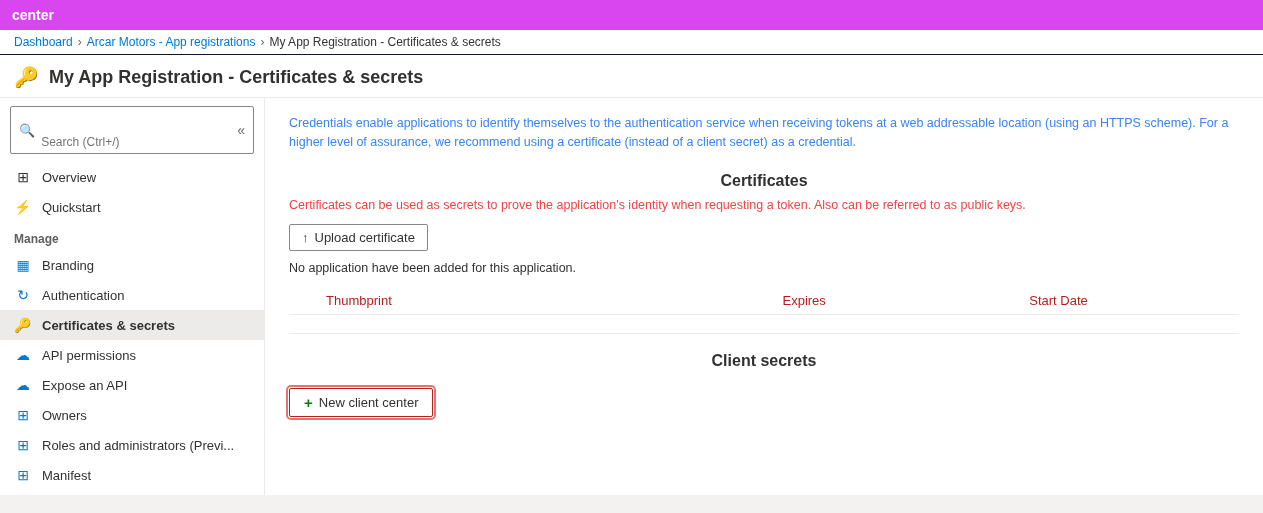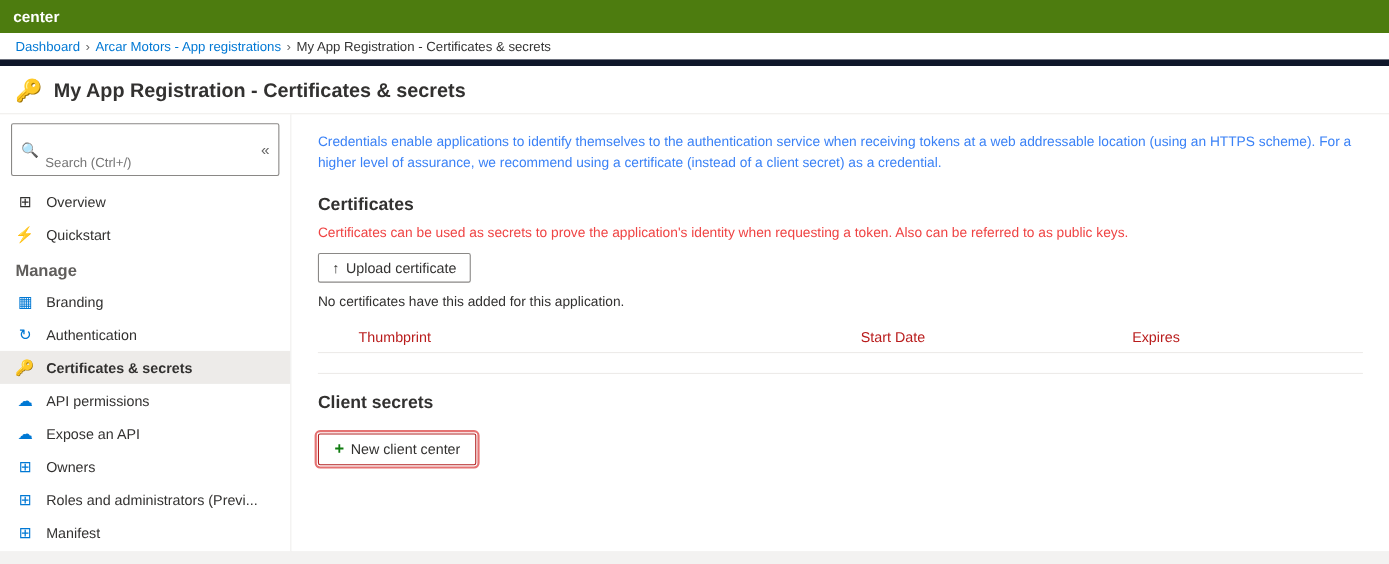--- a/index.html
+++ b/index.html
@@ -1,41 +1,41 @@
 <!DOCTYPE html>
 <html><head>
   <meta charset="utf-8">
   <style>
     * { box-sizing: border-box; margin: 0; padding: 0; }
     body { font-family: 'Segoe UI', Arial, sans-serif; font-size: 13px; color: #333; background: #f3f2f1; height: 513px; overflow: hidden; }
 
     
     .top-bar {
-      background: #4d7c0f;
+      background: #d946ef;
       height: 30px;
       display: flex;
       align-items: center;
       padding: 0 12px;
     }
     .top-bar-title {
       color: #fff;
       font-size: 14px;
       font-weight: 600;
     }
 
     
     .breadcrumb {
       background: #fff;
       padding: 5px 14px;
       font-size: 12px;
       color: #0078d4;
       display: flex;
       align-items: center;
       gap: 5px;
-      border-bottom: 6px solid #0f172a;
+      border-bottom: 1px solid #0f172a;
     }
     .breadcrumb span.sep { color: #666; }
     .breadcrumb a { color: #0078d4; text-decoration: none; }
     .breadcrumb .current { color: #333; }
 
     
     .page-header {
       background: #fff;
       padding: 10px 14px 8px 14px;
       display: flex;
@@ -94,21 +94,21 @@
       padding: 7px 14px;
       gap: 10px;
       cursor: pointer;
       font-size: 13px;
       color: #323130;
     }
     .nav-item.active { background: #edebe9; font-weight: 600; }
     .nav-item .nav-icon { font-size: 14px; width: 18px; text-align: center; }
     .nav-section-label {
       padding: 10px 14px 4px 14px;
-      font-size: 15px;
+      font-size: 12px;
       font-weight: 700;
       color: #605e5c;
       text-transform: none;
     }
 
     
     .content {
       flex: 1;
       background: #fff;
       padding: 16px 24px;
@@ -119,20 +119,21 @@
       color: #3b82f6;
       line-height: 1.5;
       max-width: 980px;
       margin-bottom: 20px;
     }
     .section-title {
       font-size: 16px;
       font-weight: 600;
       color: #323130;
       margin-bottom: 8px;
+      text-align: center;
     }
     .section-desc {
       font-size: 12.5px;
       color: #ef4444;
       margin-bottom: 12px;
     }
     .upload-btn {
       display: inline-flex;
       align-items: center;
       gap: 6px;
@@ -264,26 +265,26 @@
 
     
     <div class="section-title">Certificates</div>
     <p class="section-desc">Certificates can be used as secrets to prove the application's identity when requesting a token. Also can be referred to as public keys.</p>
 
     <button class="upload-btn">
       <span>↑</span>
       <span>Upload certificate</span>
     </button>
 
-    <p class="no-items-msg">No certificates have this added for this application.</p>
+    <p class="no-items-msg">No application have been added for this application.</p>
 
     <div class="table-header">
       <div class="col col-thumbprint">Thumbprint</div>
+      <div class="col col-expires">Expires</div>
       <div class="col col-startdate">Start Date</div>
-      <div class="col col-expires">Expires</div>
     </div>
 
     <hr class="section-divider">
 
     
     <div class="section-title">Client secrets</div>
 
     <button class="new-secret-btn">
       <span class="plus-icon">+</span>
       <span>New client center</span>

